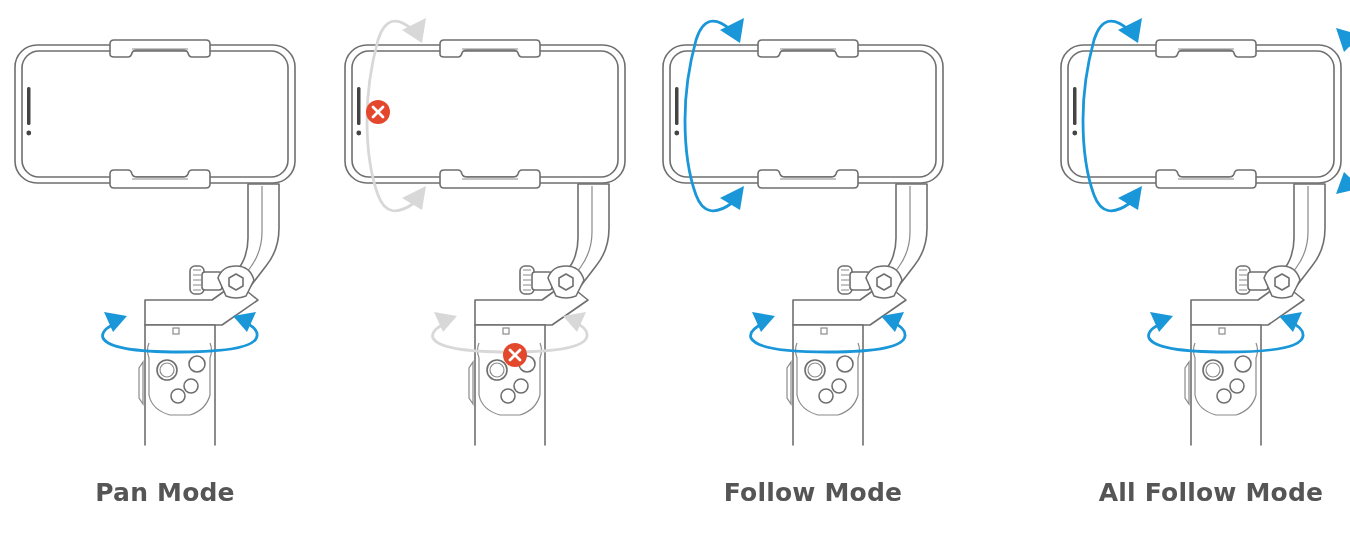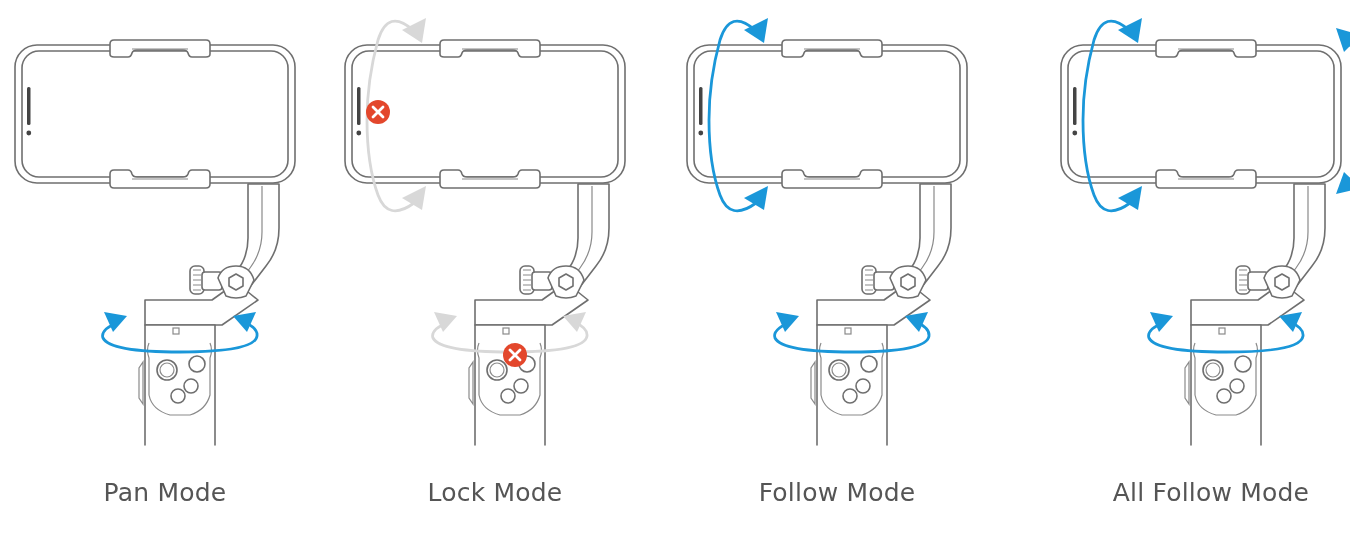--- a/index.html
+++ b/index.html
@@ -1,19 +1,19 @@
 <!DOCTYPE html>
 <html><head>
 <meta charset="utf-8">
 <style>
   html, body { margin: 0; padding: 0; background: #ffffff; }
   body { width: 1350px; height: 553px; position: relative; overflow: hidden; font-family: "DejaVu Sans", sans-serif; }
   .panel { position: absolute; top: 0; width: 330px; height: 553px; }
   .panel svg { position: absolute; left: 0; top: 0; width: 330px; height: 460px; overflow: visible; }
-  .label { position: absolute; top: 478px; width: 330px; text-align: center; font-size: 25px; color: #555555; font-weight: 400; letter-spacing: 0.2px; font-family: "DejaVu Sans", sans-serif; }
+  .label { position: absolute; top: 478px; width: 330px; text-align: center; font-size: 25px; color: #555555; font-weight: 700; letter-spacing: 0.2px; font-family: "DejaVu Sans", sans-serif; }
   .ln { fill: none; stroke: #6f6f6f; stroke-width: 1.6; stroke-linejoin: round; stroke-linecap: round; }
   .ln-thin { fill: none; stroke: #8a8a8a; stroke-width: 1.2; }
   .fill-w { fill: #ffffff; }
 </style>
 </head>
 <body>
 
 <svg width="0" height="0" style="position:absolute" aria-hidden="true">
   <defs>
     <g id="gimbal">
@@ -87,24 +87,23 @@
 </div>
 
 <div class="panel" style="left:330px;">
   <svg viewBox="0 0 330 460">
     <use href="#gimbal"></use>
     <use href="#tilt-arrow" fill="#d8d8d8" stroke="#d8d8d8"></use>
     <use href="#pan-arrow" fill="#d8d8d8" stroke="#d8d8d8"></use>
     <use href="#lock-badge" x="48" y="112" fill="#e3472c"></use>
     <use href="#lock-badge" x="185" y="355" fill="#e3472c"></use>
   </svg>
-  <div class="label">Lock Mode</div>
 </div>
 
-<div class="panel" style="left:672px;">
+<div class="panel" style="left:648px;">
   <svg viewBox="0 0 330 460">
     <use href="#gimbal"></use>
     <use href="#tilt-arrow" fill="#1a97d9" stroke="#1a97d9"></use>
     <use href="#pan-arrow" fill="#1a97d9" stroke="#1a97d9"></use>
   </svg>
   <div class="label">Follow Mode</div>
 </div>
 
 <div class="panel" style="left:1046px;">
   <svg viewBox="0 0 330 460">

